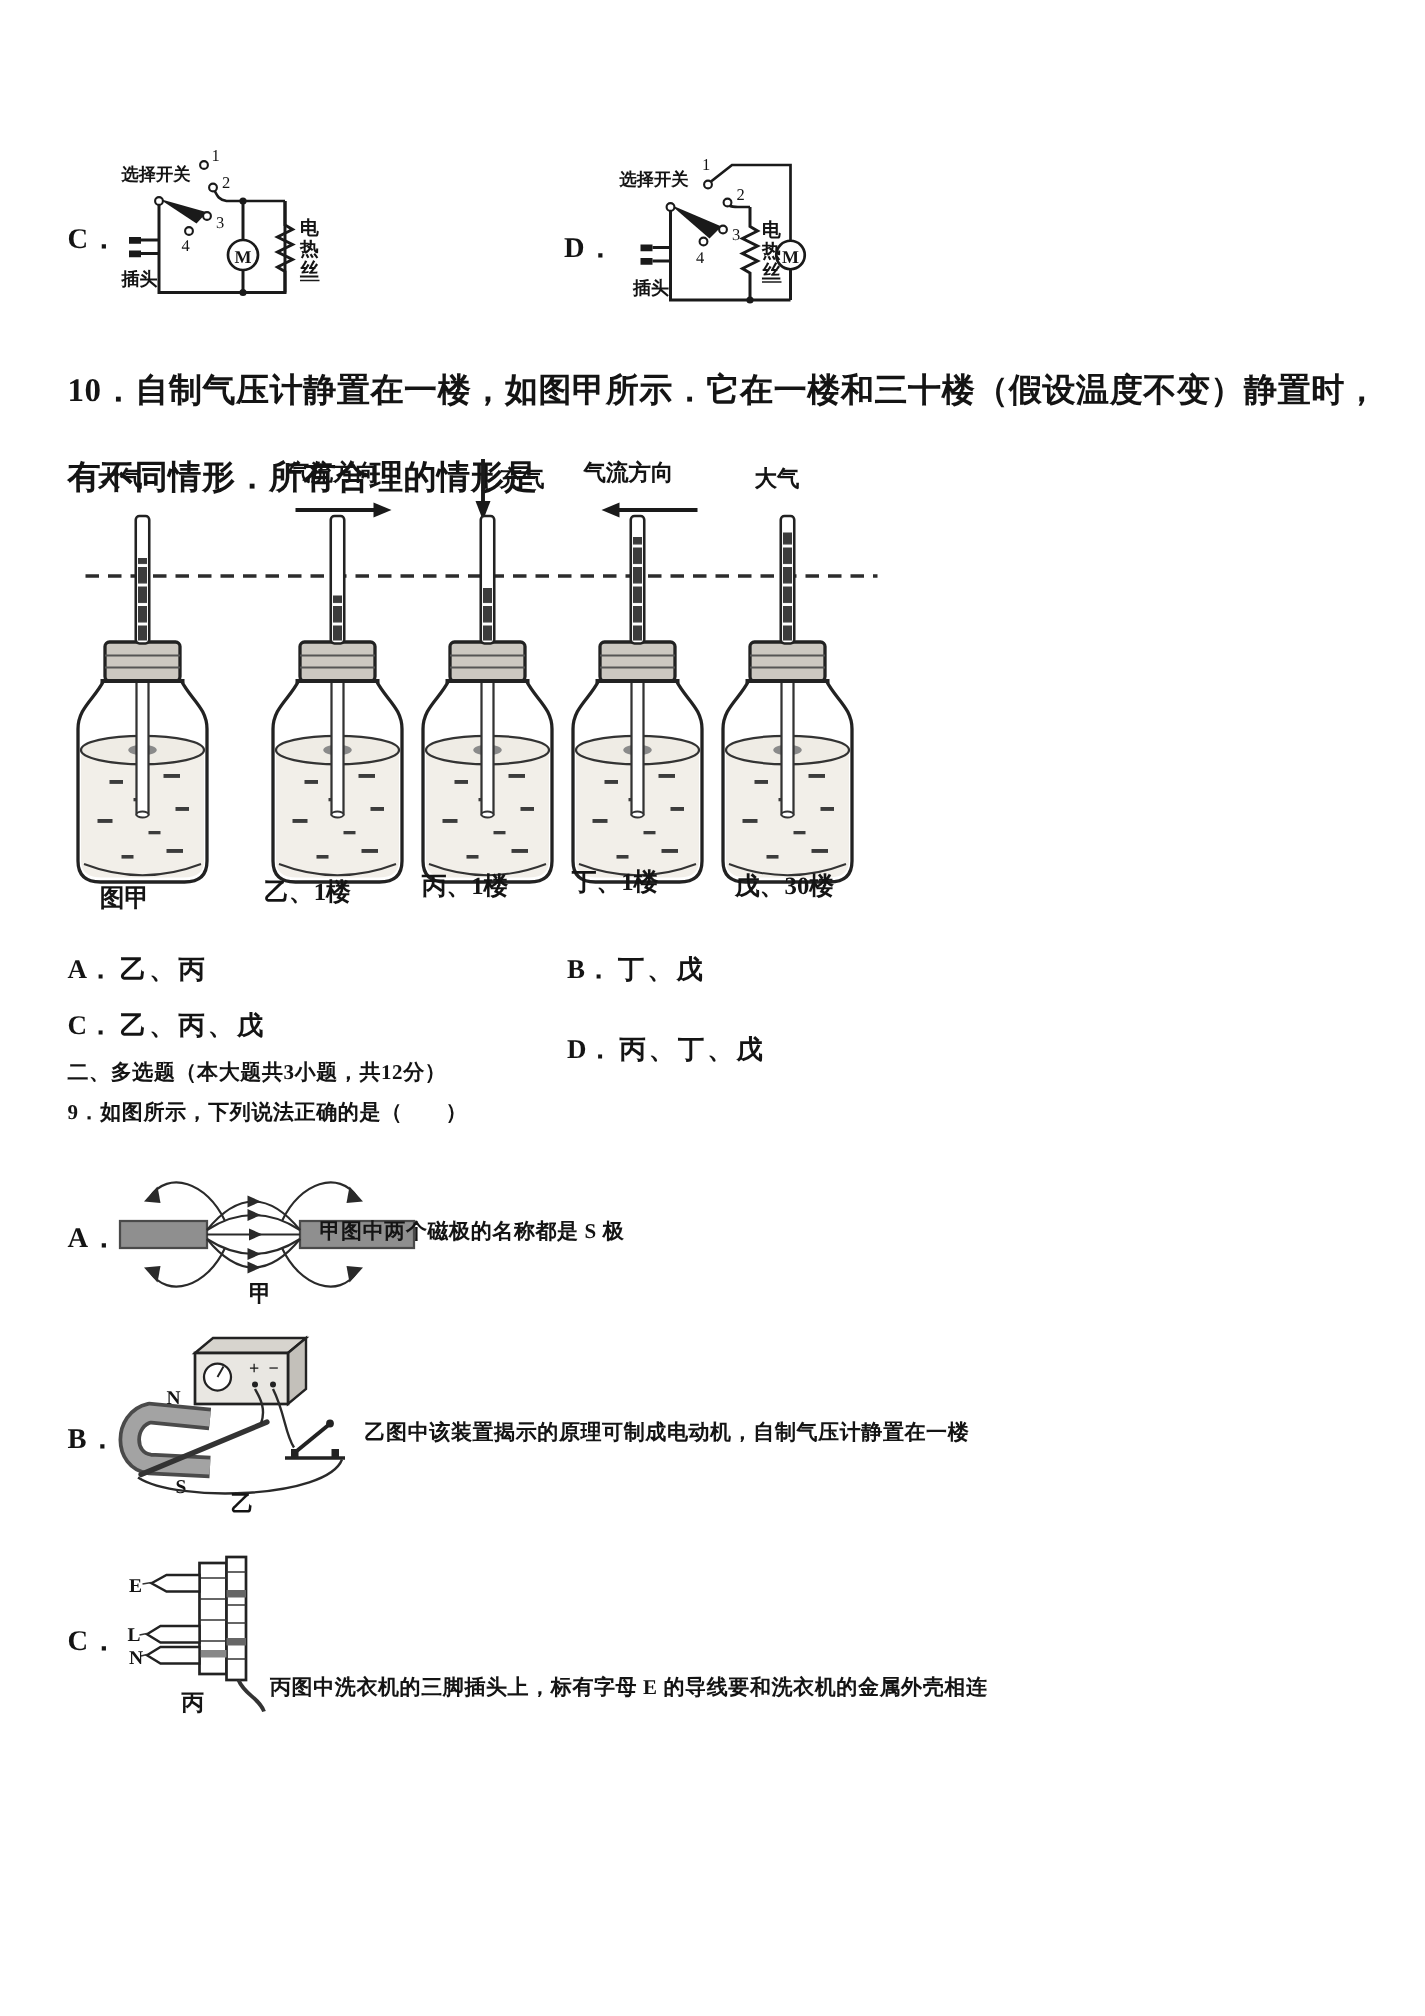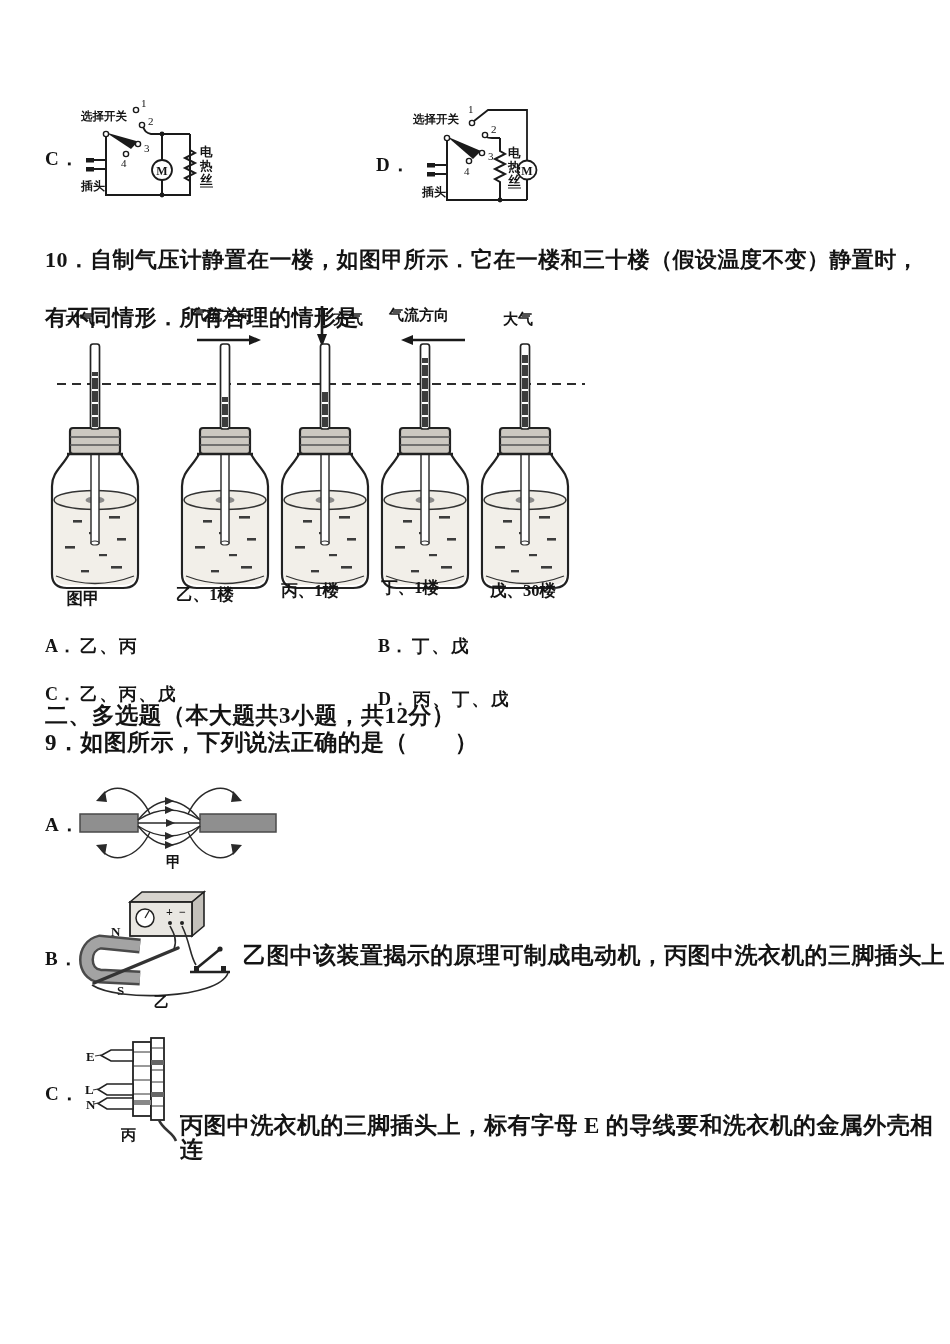--- a/index.html
+++ b/index.html
@@ -3,21 +3,21 @@
 <meta charset="utf-8">
 <style>
   html,body{margin:0;padding:0;background:#fff;}
   .page{
     position:relative;width:950px;height:1344px;background:#ffffff;
     font-family:"Liberation Serif","DejaVu Serif",serif;color:#141414;overflow:hidden;
   }
   .abs{position:absolute;}
   .letter{font-weight:700;font-size:19px;letter-spacing:1px;}
   .cn{font-size:22px;font-weight:600;letter-spacing:0.4px;line-height:58px;}
-  .cn-tight{font-size:23px;font-weight:600;letter-spacing:0.4px;line-height:24px;}
+  .cn-tight{font-size:14px;font-weight:600;letter-spacing:0.4px;line-height:24px;}
   .optkey{font-weight:700;font-size:18px;margin-right:4px;}
   .opttext{font-size:17.5px;font-weight:600;letter-spacing:2px;}
   svg{overflow:visible;display:block;}
   svg text{font-family:"Liberation Serif","DejaVu Serif",serif;fill:#141414;}
   .figlabel{font-size:15px;font-weight:600;}
 </style>
 </head>
 <body>
 
 <div class="page">
@@ -203,21 +203,21 @@
     <text x="365" y="293" text-anchor="middle" font-size="16.5" font-weight="600">丁、1楼</text>
     <text x="478" y="296" text-anchor="middle" font-size="16.5" font-weight="600">戊、30楼</text>
   </svg>
 
   <div class="abs" style="left:45px;top:634px;">
     <span class="optkey">A．</span><span class="opttext">乙、丙</span>
   </div>
   <div class="abs" style="left:378px;top:634px;text-align:center;">
     <span class="optkey">B．</span><span class="opttext">丁、戊</span>
   </div>
-  <div class="abs" style="left:45px;top:671px;margin-top:11px;">
+  <div class="abs" style="left:45px;top:671px;">
     <span class="optkey">C．</span><span class="opttext">乙、丙、戊</span>
   </div>
   <div class="abs" style="left:378px;top:671px;margin-top:16px;">
     <span class="optkey">D．</span><span class="opttext">丙、丁、戊</span>
   </div>
 
   <div class="abs cn-tight" style="left:45px;top:704px;font-weight:700;">二、多选题（本大题共3小题，共12分）</div>
   <div class="abs cn-tight" style="left:45px;top:731px;">9．如图所示，下列说法正确的是（　　）</div>
 
   <div class="abs letter" style="left:45px;top:812px;">A．</div>
@@ -241,20 +241,21 @@
       <polygon points="87,21 96,25 87,29"></polygon>
       <polygon points="87,56 96,60 87,64"></polygon>
       <polygon points="87,65 96,69 87,73"></polygon>
       <polygon points="27,15 18,25 29,26"></polygon>
       <polygon points="155,15 164,25 153,26"></polygon>
       <polygon points="27,79 18,69 29,68"></polygon>
       <polygon points="155,79 164,69 153,68"></polygon>
     </g>
     <text x="88" y="91" class="figlabel">甲</text>
   </svg>
+  <div class="abs cn-tight" style="left:213px;top:810px;">甲图中两个磁极的名称都是 S 极</div>
 
   <div class="abs letter" style="left:45px;top:946px;">B．</div>
   <svg class="abs" style="left:78px;top:886px;" width="165" height="122" viewBox="0 0 165 122">
 
     <g>
       <polygon points="52,16 64,6 126,6 114,16" fill="#d7d4ce" stroke="#222" stroke-width="1.6"></polygon>
       <polygon points="114,16 126,6 126,40 114,50" fill="#c3c0ba" stroke="#222" stroke-width="1.6"></polygon>
       <rect x="52" y="16" width="62" height="34" fill="#e9e7e2" stroke="#222" stroke-width="1.8"></rect>
       <circle cx="67" cy="32" r="9" fill="#fff" stroke="#222" stroke-width="1.5"></circle>
       <line x1="67" y1="32" x2="71" y2="25" stroke="#222" stroke-width="1.3"></line>
@@ -281,21 +282,21 @@
       <circle cx="142" cy="63" r="2.6" fill="#222"></circle>
     </g>
 
     <g stroke="#2a2a2a" stroke-width="1.6" fill="none">
       <path d="M96,63 C100,52 94,44 92,40"></path>
       <path d="M104,40 C112,56 112,70 118,79"></path>
       <path d="M150,87 C140,113 40,116 14,99"></path>
     </g>
     <text x="76" y="121" class="figlabel">乙</text>
   </svg>
-  <div class="abs cn-tight" style="left:243px;top:944px;">乙图中该装置揭示的原理可制成电动机，丙图中洗衣机的三脚插头上</div>
+  <div class="abs cn-tight" style="left:243px;top:944px;">乙图中该装置揭示的原理可制成电动机，自制气压计静置在一楼</div>
 
   <div class="abs letter" style="left:45px;top:1081px;">C．</div>
   <svg class="abs" style="left:85px;top:1036px;" width="105" height="107" viewBox="0 0 105 107">
 
     <g>
       <rect x="48" y="6" width="18" height="74" fill="#fff" stroke="#222" stroke-width="1.8"></rect>
       <rect x="66" y="2" width="13" height="82" fill="#fff" stroke="#222" stroke-width="1.8"></rect>
       <g stroke="#333" stroke-width="1">
         <line x1="48" y1="16" x2="66" y2="16"></line>
           <line x1="48" y1="30" x2="66" y2="30"></line>

